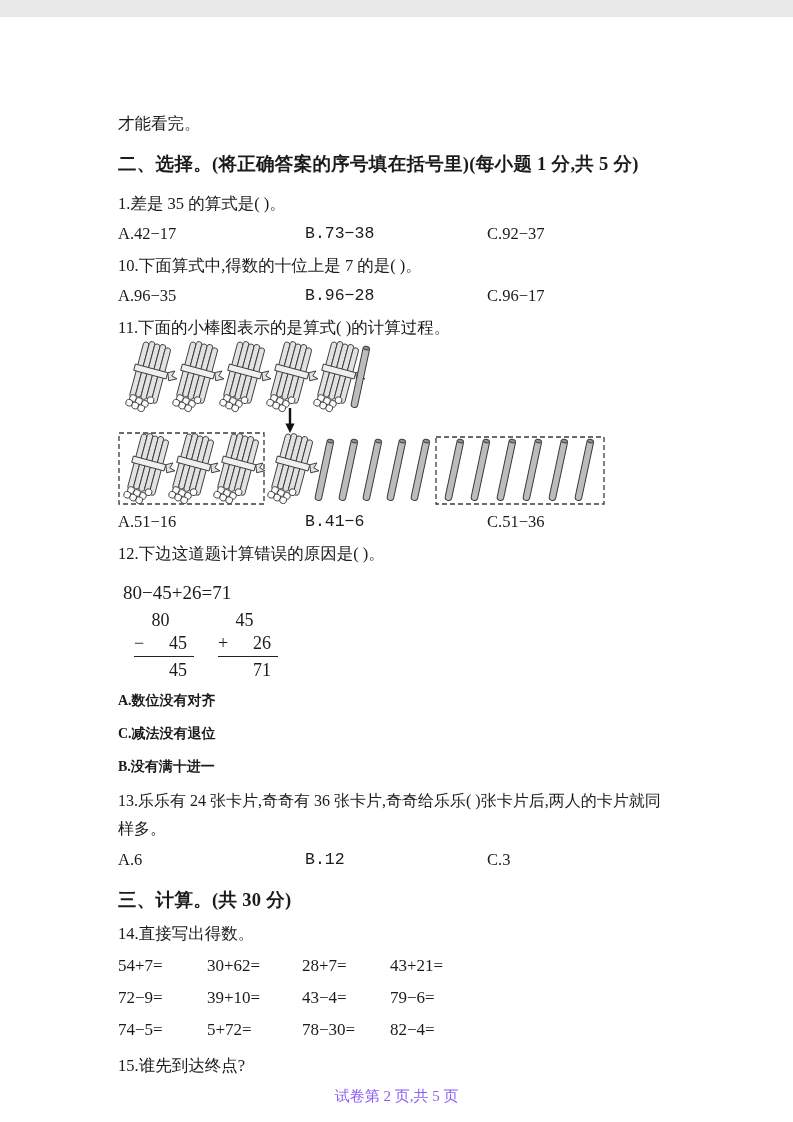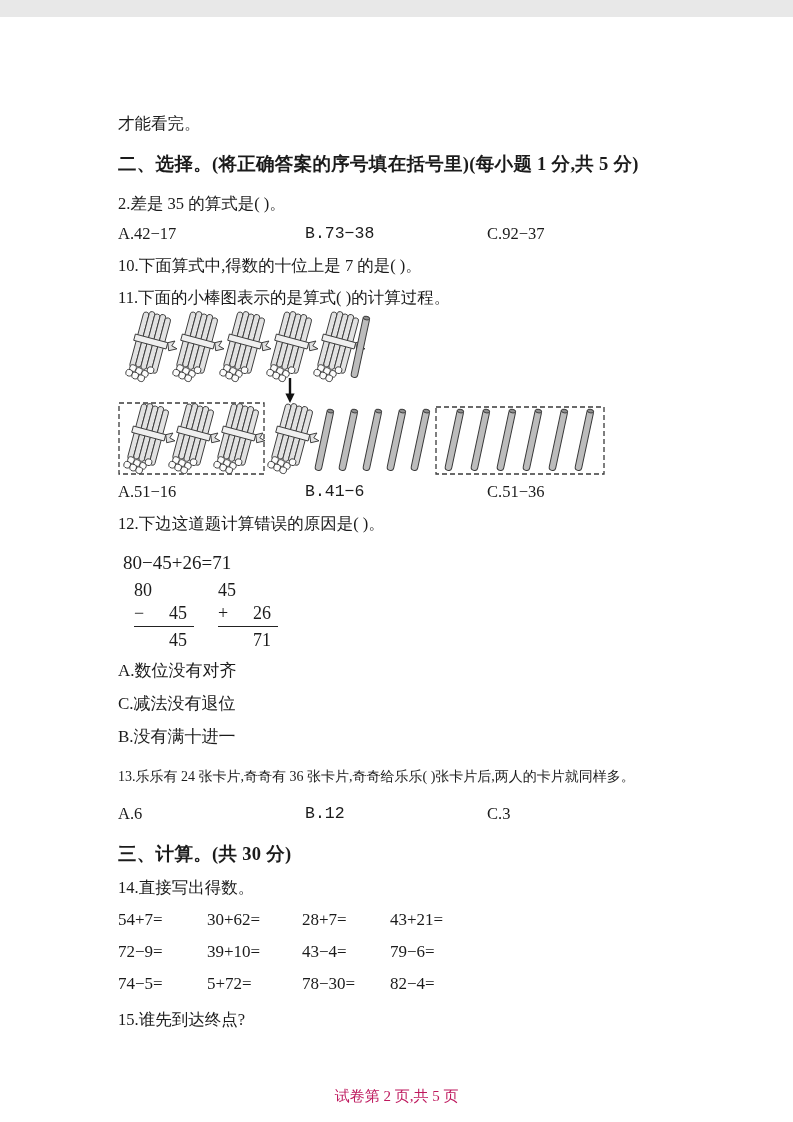--- a/index.html
+++ b/index.html
@@ -15,55 +15,60 @@
   .stem.first{margin-top:12px;}
   .opts{display:flex;margin-top:4px;font-size:16.5px;line-height:26px;}
   .c1{width:187px;font-family:Liberation Serif, serif;}
   .c2{width:182px;font-family:Liberation Mono, monospace;}
   .c3{flex:1;}
   .figure{margin-top:0px;}
   .figure svg{display:block;}
   .equation{margin-top:12px;margin-left:5px;font-size:19px;line-height:28px;}
   .vcalcs{display:flex;gap:24px;margin-top:2px;margin-left:16px;font-size:18px;line-height:23px;}
   .vcalc{width:60px;}
-  .v-top{text-align:left;padding-right:7px;}
+  .v-top{text-align:center;padding-right:7px;}
   .v-mid{display:flex;justify-content:space-between;border-bottom:1.6px solid #222;padding-bottom:1px;padding-right:7px;}
   .v-res{text-align:right;padding-right:7px;padding-top:2px;}
-  .opt-line{margin-top:7px;font-size:17px;line-height:26px;}
+  .opt-line{margin-top:7px;font-size:14px;line-height:26px;font-weight:bold;}
   .opt-line.first{margin-top:6px;}
-  .wrapstem{margin-top:7px;font-size:14px;line-height:40px;}
+  .wrapstem{margin-top:7px;font-size:16px;line-height:28px;}
   .calc-row{display:flex;margin-top:6px;font-size:17px;line-height:26px;}
   .cc1{width:89px;}
   .cc2{width:95px;}
   .cc3{width:88px;}
   .cc4{flex:1;}
   .q15{margin-top:10px;}
-  .footer{position:absolute;top:1070px;left:0;width:793px;text-align:center;font-size:15px;color:#be185d;}
+  .footer{position:absolute;top:1070px;left:0;width:793px;text-align:center;font-size:15px;color:#8b5cf6;}
 </style>
 </head>
 <body>
 
 <div class="doc">
   <div class="content">
 
     <div class="toptext">才能看完。</div>
 
     <div class="sec-heading">二、选择。(将正确答案的序号填在括号里)(每小题 1 分,共 5 分)</div>
 
     <div>
-      <div class="stem first">2.差是 35 的算式是(  )。</div>
+      <div class="stem first">1.差是 35 的算式是(  )。</div>
       <div class="opts">
         <span class="c1">A.42−17</span>
         <span class="c2">B.73−38</span>
         <span class="c3">C.92−37</span>
       </div>
     </div>
 
     <div>
       <div class="stem">10.下面算式中,得数的十位上是 7 的是(  )。</div>
+      <div class="opts">
+        <span class="c1">A.96−35</span>
+        <span class="c2">B.96−28</span>
+        <span class="c3">C.96−17</span>
+      </div>
     </div>
 
     <div>
       <div class="stem">11.下面的小棒图表示的是算式(  )的计算过程。</div>
 
       <div class="figure">
         <svg id="sticks-svg" width="490" height="164" viewBox="0 0 490 164" xmlns="http://www.w3.org/2000/svg" xmlns:xlink="http://www.w3.org/1999/xlink">
           <defs>
             <g id="sym-bundle">
               <g transform="rotate(15 23 36)">

